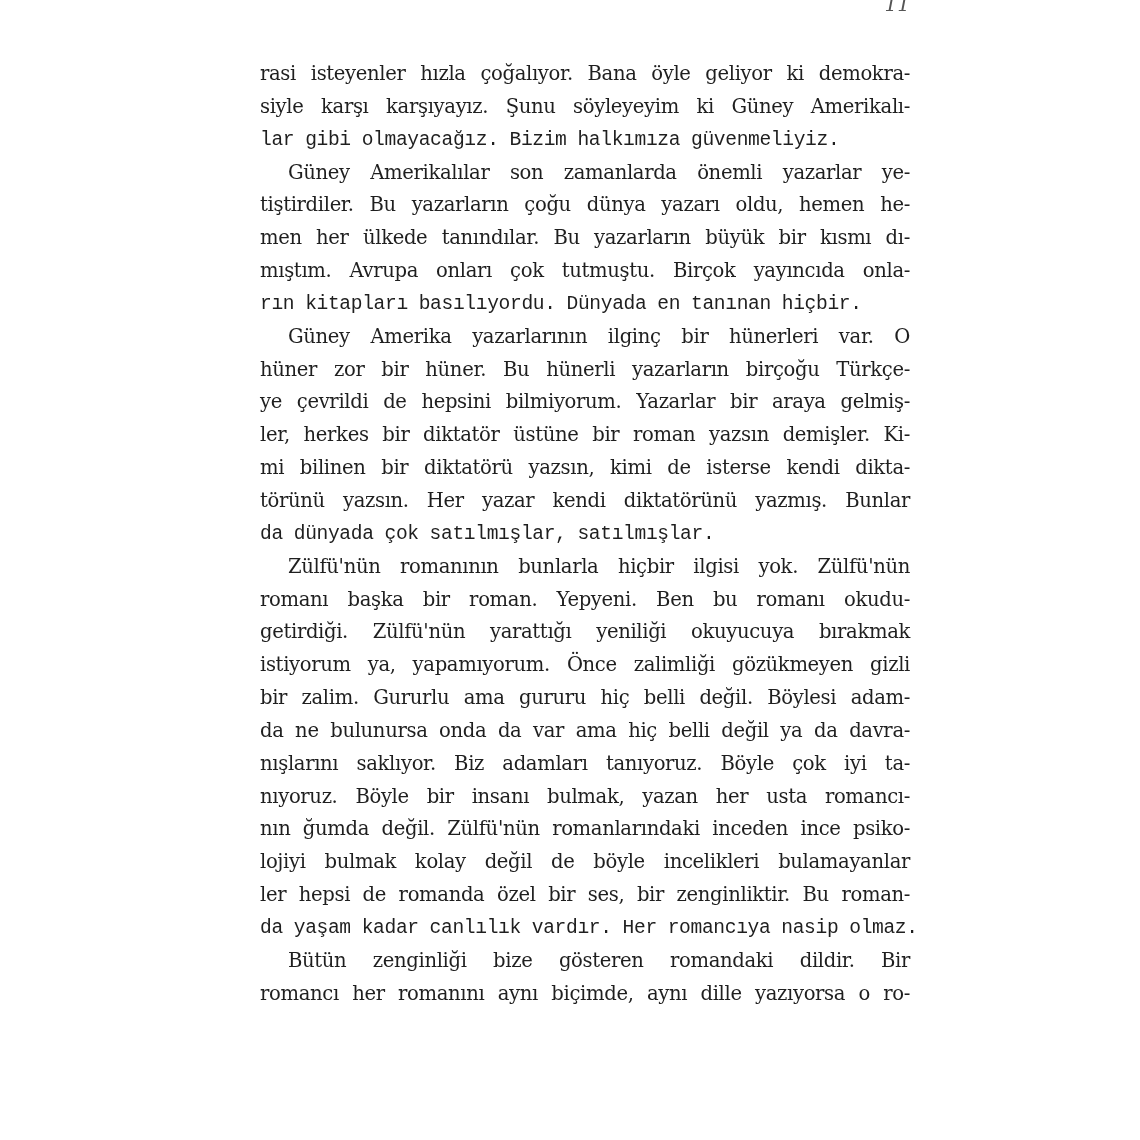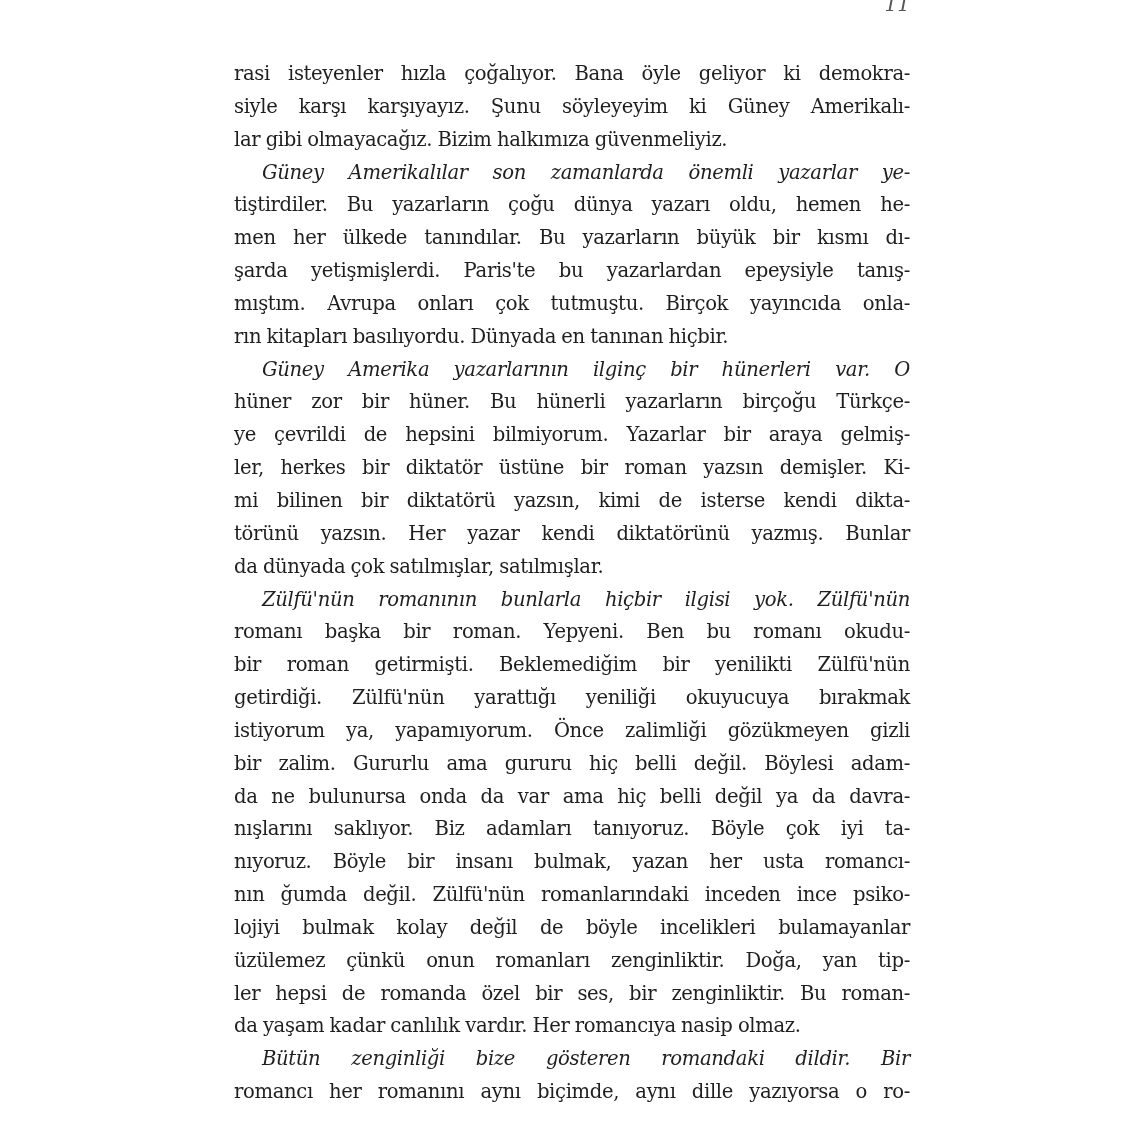--- a/index.html
+++ b/index.html
@@ -43,75 +43,73 @@
     letter-spacing: -0.35px;
     word-spacing: -0.5px;
   }
   .line {
     height: 32.85px;
     line-height: 32.85px;
     white-space: nowrap;
     text-align: justify;
     text-align-last: justify;
     display: block;
+    margin-left: 26px;
   }
   .line.last {
     text-align-last: left;
+    font-family: Liberation Mono, monospace;
   }
   .line.indent {
     padding-left: 28px;
-    font-style: italic;
   }
 </style>
 </head>
 <body>
 
 <div class="page">
   <div class="page-number">11</div>
 
   <div class="text-block">
 
     <div class="paragraph">
       <span class="line">rasi isteyenler hızla çoğalıyor. Bana öyle geliyor ki demokra-</span>
       <span class="line">siyle karşı karşıyayız. Şunu söyleyeyim ki Güney Amerikalı-</span>
       <span class="line last">lar gibi olmayacağız. Bizim halkımıza güvenmeliyiz.</span>
     </div>
 
     <div class="paragraph">
       <span class="line indent">Güney Amerikalılar son zamanlarda önemli yazarlar ye-</span>
       <span class="line">tiştirdiler. Bu yazarların çoğu dünya yazarı oldu, hemen he-</span>
       <span class="line">men her ülkede tanındılar. Bu yazarların büyük bir kısmı dı-</span>
-      <span class="line">şarda yetişmişlerdi. Paris'te bu yazarlardan epeysiyle tanış-</span>
       <span class="line">mıştım. Avrupa onları çok tutmuştu. Birçok yayıncıda onla-</span>
       <span class="line last">rın kitapları basılıyordu. Dünyada en tanınan hiçbir.</span>
     </div>
 
     <div class="paragraph">
       <span class="line indent">Güney Amerika yazarlarının ilginç bir hünerleri var. O</span>
       <span class="line">hüner zor bir hüner. Bu hünerli yazarların birçoğu Türkçe-</span>
       <span class="line">ye çevrildi de hepsini bilmiyorum. Yazarlar bir araya gelmiş-</span>
       <span class="line">ler, herkes bir diktatör üstüne bir roman yazsın demişler. Ki-</span>
       <span class="line">mi bilinen bir diktatörü yazsın, kimi de isterse kendi dikta-</span>
       <span class="line">törünü yazsın. Her yazar kendi diktatörünü yazmış. Bunlar</span>
       <span class="line last">da dünyada çok satılmışlar, satılmışlar.</span>
     </div>
 
     <div class="paragraph">
       <span class="line indent">Zülfü'nün romanının bunlarla hiçbir ilgisi yok. Zülfü'nün</span>
       <span class="line">romanı başka bir roman. Yepyeni. Ben bu romanı okudu-</span>
-      <span class="line">bir roman getirmişti. Beklemediğim bir yenilikti Zülfü'nün</span>
       <span class="line">getirdiği. Zülfü'nün yarattığı yeniliği okuyucuya bırakmak</span>
       <span class="line">istiyorum ya, yapamıyorum. Önce zalimliği gözükmeyen gizli</span>
       <span class="line">bir zalim. Gururlu ama gururu hiç belli değil. Böylesi adam-</span>
       <span class="line">da ne bulunursa onda da var ama hiç belli değil ya da davra-</span>
       <span class="line">nışlarını saklıyor. Biz adamları tanıyoruz. Böyle çok iyi ta-</span>
       <span class="line">nıyoruz. Böyle bir insanı bulmak, yazan her usta romancı-</span>
       <span class="line">nın ğumda değil. Zülfü'nün romanlarındaki inceden ince psiko-</span>
       <span class="line">lojiyi bulmak kolay değil de böyle incelikleri bulamayanlar</span>
-      <span class="line">üzülemez çünkü onun romanları zenginliktir. Doğa, yan tip-</span>
       <span class="line">ler hepsi de romanda özel bir ses, bir zenginliktir. Bu roman-</span>
       <span class="line last">da yaşam kadar canlılık vardır. Her romancıya nasip olmaz.</span>
     </div>
 
     <div class="paragraph">
       <span class="line indent">Bütün zenginliği bize gösteren romandaki dildir. Bir</span>
       <span class="line">romancı her romanını aynı biçimde, aynı dille yazıyorsa o ro-</span>
     </div>
 
   </div>

